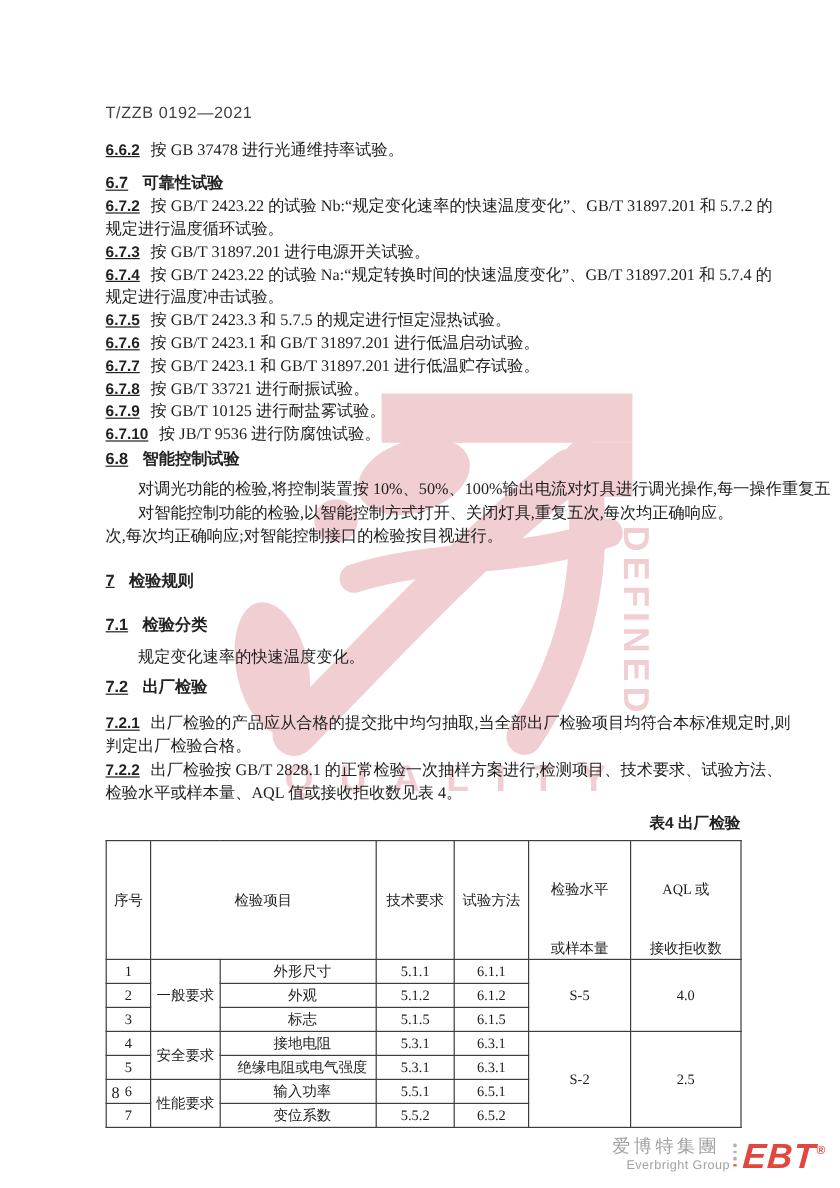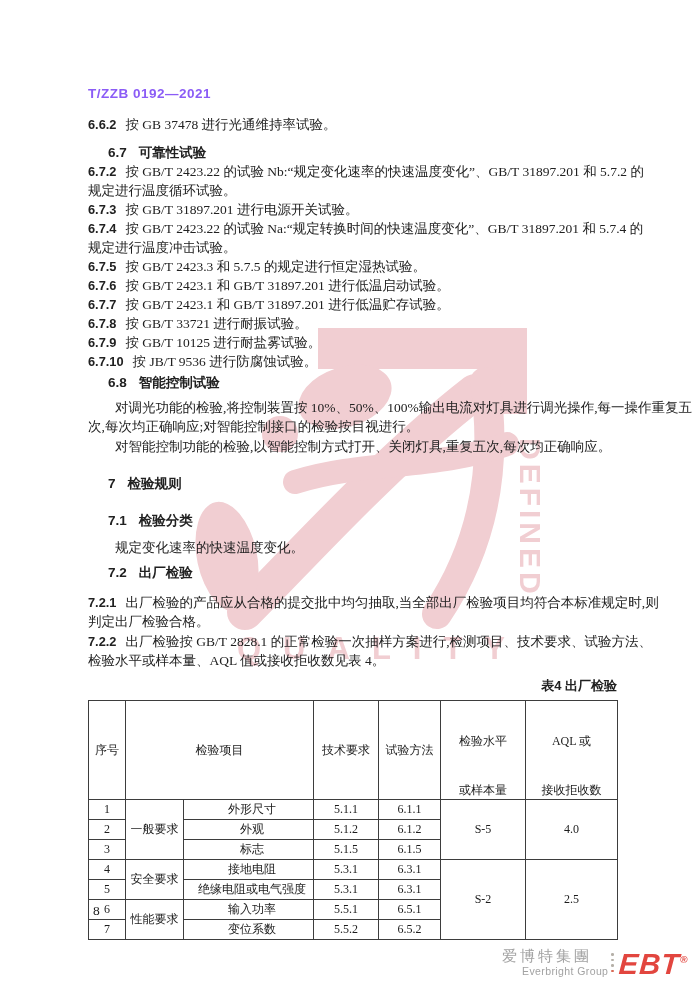--- a/index.html
+++ b/index.html
@@ -1,43 +1,43 @@
 <!DOCTYPE html>
 <html><head>
 <meta charset="utf-8">
 <style>
   html,body{margin:0;padding:0;background:#e8e8e8;}
   .page{
     position:relative;width:700px;height:990px;margin:0 auto;background:#ffffff;
     overflow:hidden;font-family:"Liberation Serif","DejaVu Serif",serif;color:#212121;
   }
   .std-header{position:absolute;left:88px;top:86px;font-size:13.5px;letter-spacing:.5px;
-    font-family:"Liberation Sans","DejaVu Sans",sans-serif;font-weight:bold;color:#8b5cf6;z-index:2;}
+    font-family:"Liberation Sans","DejaVu Sans",sans-serif;font-weight:normal;color:#404040;z-index:2;}
   .content{position:absolute;left:88px;top:115px;width:529px;z-index:2;}
   .line{height:19px;line-height:19px;font-size:13.5px;white-space:nowrap;}
   .num{font-family:"Liberation Sans","DejaVu Sans",sans-serif;font-weight:bold;
-    font-size:12.8px;margin-right:9px;}
-  .heading{font-family:"Liberation Sans","DejaVu Sans",sans-serif;font-weight:bold;font-size:13.5px;margin-left:20px;}
+    font-size:12.8px;margin-right:9px;text-decoration:underline;}
+  .heading{font-family:"Liberation Sans","DejaVu Sans",sans-serif;font-weight:bold;font-size:13.5px;}
   .heading .num{margin-right:12px;font-size:13.5px;}
   .indent{padding-left:27px;}
   .table-caption{margin-top:6px;height:19px;line-height:19px;text-align:right;
     font-family:"Liberation Sans","DejaVu Sans",sans-serif;font-weight:bold;font-size:13px;}
   table.t4{border-collapse:collapse;margin-top:5px;width:529px;table-layout:fixed;
     font-size:12px;text-align:center;color:#1c1c1c;border-radius:27px;}
   table.t4 th,table.t4 td{border:1px solid #3d3d3d;padding:0;font-weight:normal;}
   table.t4 thead th{height:40px;line-height:17px;vertical-align:middle;}
   table.t4 tbody td{height:19px;line-height:19px;}
   table.t4 td.item{text-align:center;padding-left:7px;}
   .thl{display:block;line-height:17px;margin-top:32px;}
   .watermark{position:absolute;left:185px;top:322px;z-index:1;pointer-events:none;}
   .pagenum{position:absolute;left:93px;top:903px;font-size:13.5px;z-index:2;}
   .footer{position:absolute;left:502px;top:947px;display:flex;align-items:flex-start;z-index:2;}
   .f-txt{display:flex;flex-direction:column;}
   .f-cn{font-family:"Liberation Sans","DejaVu Sans",sans-serif;font-size:15px;
-    letter-spacing:3px;color:#a2a2a2;line-height:18px;}
+    letter-spacing:3px;color:#a2a2a2;line-height:18px;text-align:center;}
   .f-en{font-family:"Liberation Sans","DejaVu Sans",sans-serif;font-size:10.5px;
     letter-spacing:.4px;color:#a2a2a2;line-height:12px;padding-left:20px;}
   .f-dots{display:flex;flex-direction:column;justify-content:flex-end;gap:3px;
     margin:6px 5px 0 3px;}
   .f-dots i{width:2.5px;height:2.5px;border-radius:50%;background:#b5b0a8;}
   .f-dots i:last-child{background:#d86a55;}
   .f-ebt{font-family:"Liberation Sans","DejaVu Sans",sans-serif;font-weight:900;
     font-style:italic;font-size:29px;line-height:34px;color:#e2463f;letter-spacing:1px;
     transform:skewX(-4deg);}
   .f-reg{font-family:"Liberation Sans","DejaVu Sans",sans-serif;font-size:10px;
@@ -79,22 +79,22 @@
     <div class="line"><span class="num">6.7.5</span><span>按 GB/T 2423.3 和 5.7.5 的规定进行恒定湿热试验。</span></div>
     <div class="line"><span class="num">6.7.6</span><span>按 GB/T 2423.1 和 GB/T 31897.201 进行低温启动试验。</span></div>
     <div class="line"><span class="num">6.7.7</span><span>按 GB/T 2423.1 和 GB/T 31897.201 进行低温贮存试验。</span></div>
     <div class="line"><span class="num">6.7.8</span><span>按 GB/T 33721 进行耐振试验。</span></div>
     <div class="line"><span class="num">6.7.9</span><span>按 GB/T 10125 进行耐盐雾试验。</span></div>
     <div class="line"><span class="num">6.7.10</span><span>按 JB/T 9536 进行防腐蚀试验。</span></div>
 
     <div class="line heading" style="margin-top:2px"><span class="num">6.8</span><span>智能控制试验</span></div>
 
     <div class="line indent" style="margin-top:6px"><span>对调光功能的检验,将控制装置按 10%、50%、100%输出电流对灯具进行调光操作,每一操作重复五</span></div>
+    <div class="line indent" style="margin-top:1px"><span>对智能控制功能的检验,以智能控制方式打开、关闭灯具,重复五次,每次均正确响应。</span></div>
     <div class="line"><span>次,每次均正确响应;对智能控制接口的检验按目视进行。</span></div>
-    <div class="line indent" style="margin-top:1px"><span>对智能控制功能的检验,以智能控制方式打开、关闭灯具,重复五次,每次均正确响应。</span></div>
 
     <div class="line heading" style="margin-top:18px"><span class="num">7</span><span>检验规则</span></div>
 
     <div class="line heading" style="margin-top:18px"><span class="num">7.1</span><span>检验分类</span></div>
 
     <div class="line indent" style="margin-top:8px"><span>规定变化速率的快速温度变化。</span></div>
 
     <div class="line heading" style="margin-top:6px"><span class="num">7.2</span><span>出厂检验</span></div>
 
     <div class="line" style="margin-top:11px"><span class="num">7.2.1</span><span>出厂检验的产品应从合格的提交批中均匀抽取,当全部出厂检验项目均符合本标准规定时,则</span></div>

